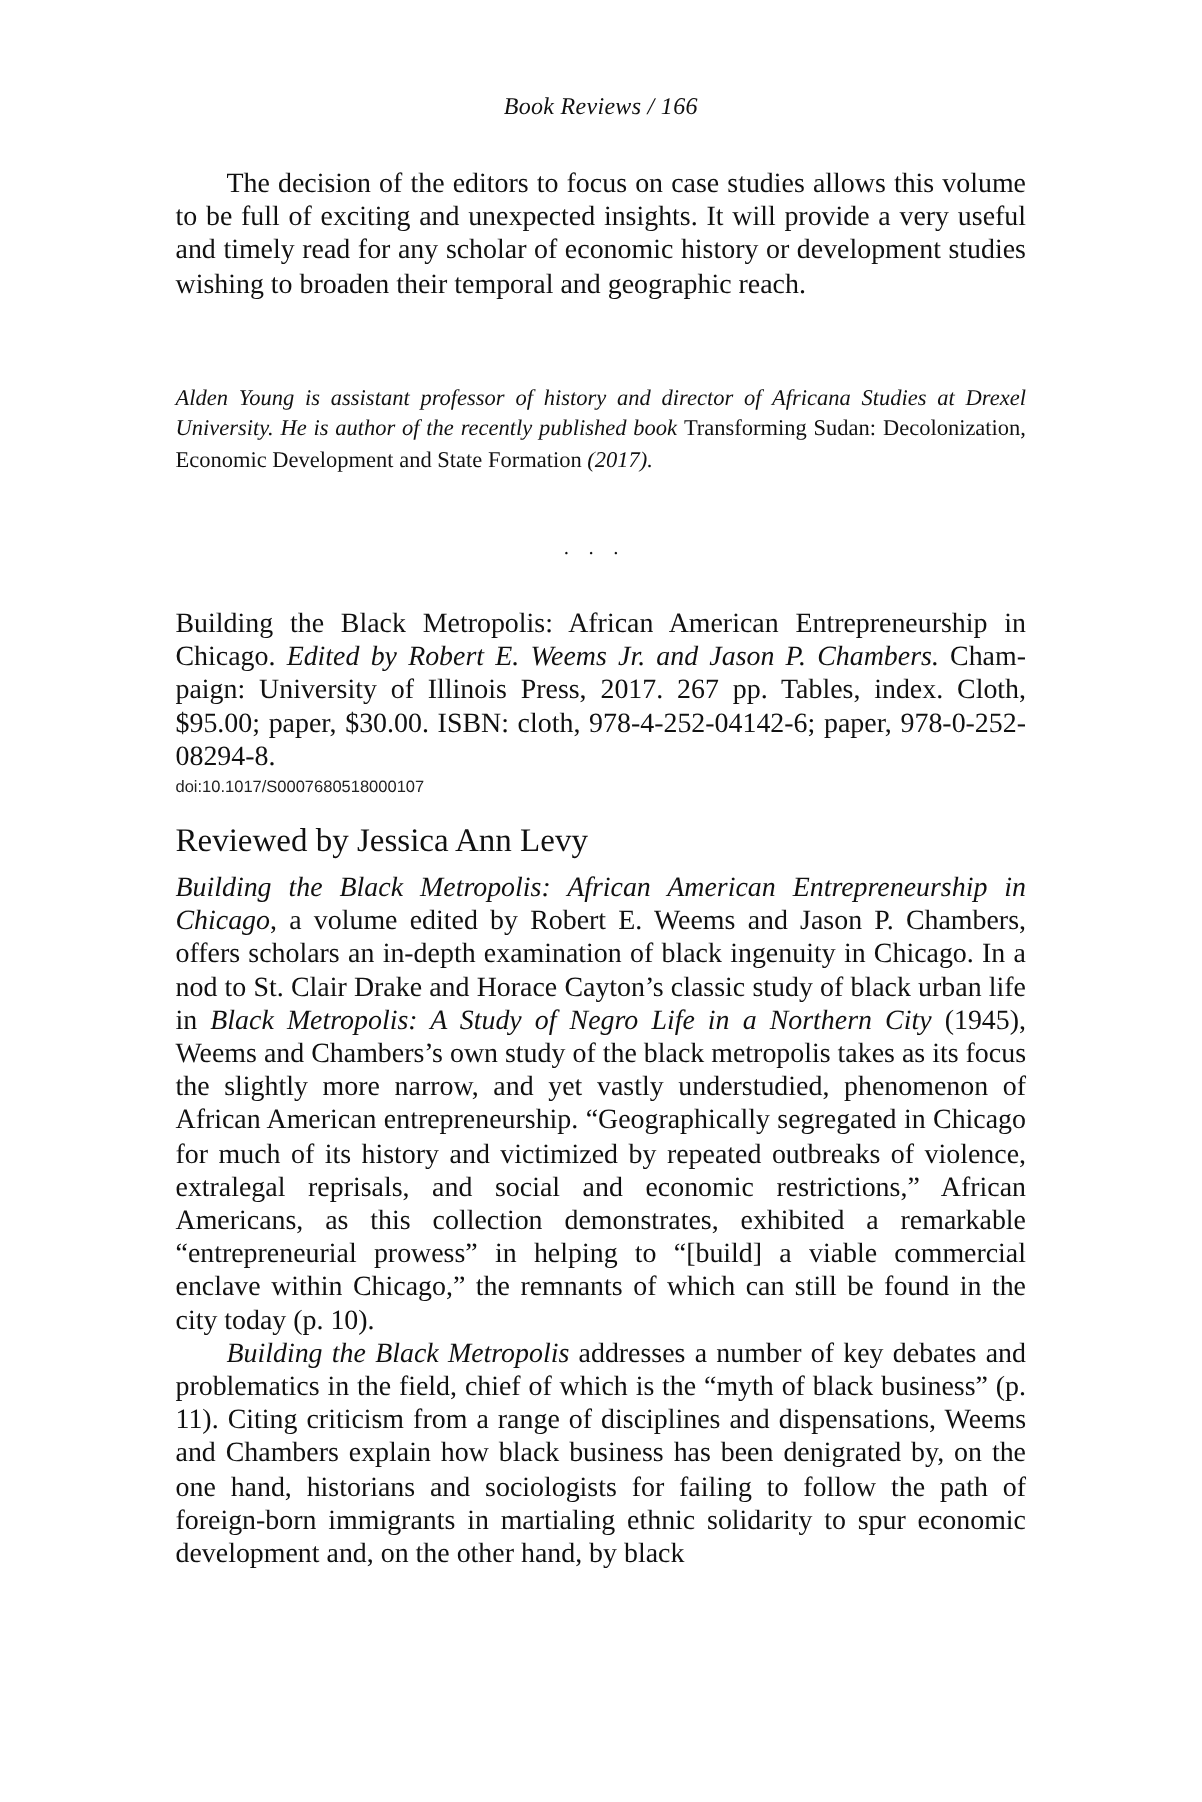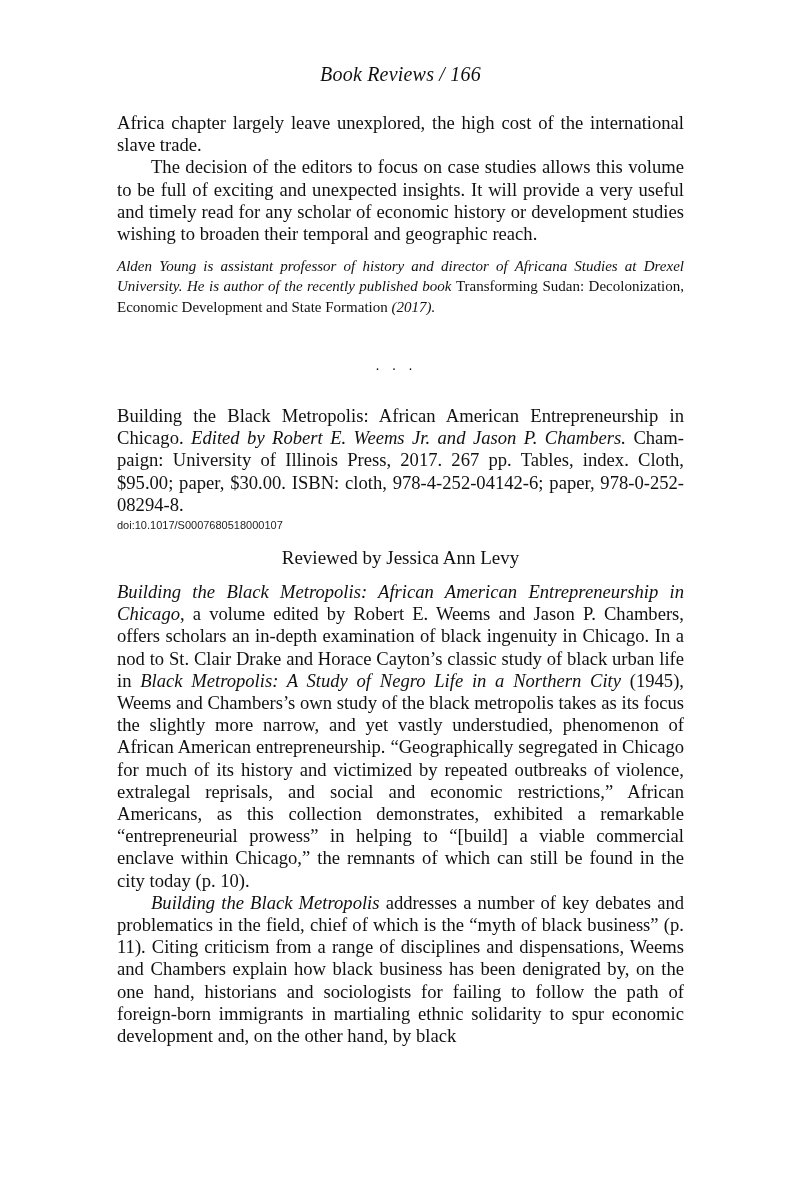--- a/index.html
+++ b/index.html
@@ -1,39 +1,38 @@
 <!DOCTYPE html>
 <html><head>
 <meta charset="utf-8">
 <style>
   html, body { margin: 0; padding: 0; background: #ffffff; }
   body { width: 801px; height: 1201px; position: relative; overflow: hidden; color: #111; }
   .page { position: absolute; left: 117px; top: 0; width: 567px; font-family: "DejaVu Serif", "Liberation Serif", serif; }
-  .running-head { position: absolute; top: 63px; left: 0; width: 567px; text-align: center; font-family: "Liberation Serif", serif; font-style: italic; font-size: 20px; letter-spacing: 0.2px; }
+  .running-head { position: absolute; top: 63px; left: 0; width: 567px; text-align: center; font-family: "Liberation Serif", serif; font-style: italic; font-size: 16px; letter-spacing: 0.2px; }
   .body-text { font-family: "Liberation Serif", serif; font-size: 18.6px; line-height: 22.2px; text-align: justify; margin: 0; hyphens: manual; }
   .indent { text-indent: 34px; }
   .block1 { position: absolute; top: 112px; left: 0; width: 567px; }
   .bio { position: absolute; top: 256px; left: 0; width: 567px; font-family: Liberation Serif, serif; font-size: 15px; line-height: 20.4px; text-align: justify; margin: 0; }
   .bio .it { font-style: italic; }
   .sep { position: absolute; top: 358px; left: 0; width: 567px; text-align: center; font-size: 14px; letter-spacing: 13px; font-family: "Liberation Serif", serif; }
   .citation { position: absolute; top: 405px; left: 0; width: 567px; }
   .doi { position: absolute; top: 519px; left: 0; font-family: "Liberation Sans", sans-serif; font-size: 11px; color: #222; }
-  .reviewer { position: absolute; top: 547px; left: 0; width: 567px; text-align: center; font-family: "Liberation Serif", serif; font-size: 19px; }
+  .reviewer { position: absolute; top: 547px; left: 0; width: 567px; font-family: "Liberation Serif", serif; font-size: 22px; }
   .review { position: absolute; top: 581px; left: 0; width: 567px; }
   i, .it { font-style: italic; }
 </style>
 </head>
 <body>
 
 <div class="page">
 
   <div class="running-head">Book Reviews / 166</div>
 
   <div class="block1">
-    <p class="body-text">Africa chapter largely leave unexplored, the high cost of the international slave trade.</p>
     <p class="body-text indent">The decision of the editors to focus on case studies allows this volume to be full of exciting and unexpected insights. It will provide a very useful and timely read for any scholar of economic history or devel­opment studies wishing to broaden their temporal and geographic reach.</p>
   </div>
 
   <p class="bio"><span class="it">Alden Young is assistant professor of history and director of Africana Studies at Drexel University. He is author of the recently published book </span><span>Transform­ing Sudan: Decolonization, Economic Development and State Formation</span><span class="it"> (2017).</span></p>
 
   <div class="sep">...</div>
 
   <p class="body-text citation"><span>Building the Black Metropolis: African American Entrepreneurship in Chicago.</span> <i>Edited by Robert E. Weems Jr. and Jason P. Chambers.</i> <span>Cham­paign: University of Illinois Press, 2017. 267 pp. Tables, index. Cloth, $95.00; paper, $30.00. ISBN: cloth, 978-4-252-04142-6; paper, 978-0-252-08294-8.</span></p>
 
   <div class="doi">doi:10.1017/S0007680518000107</div>

